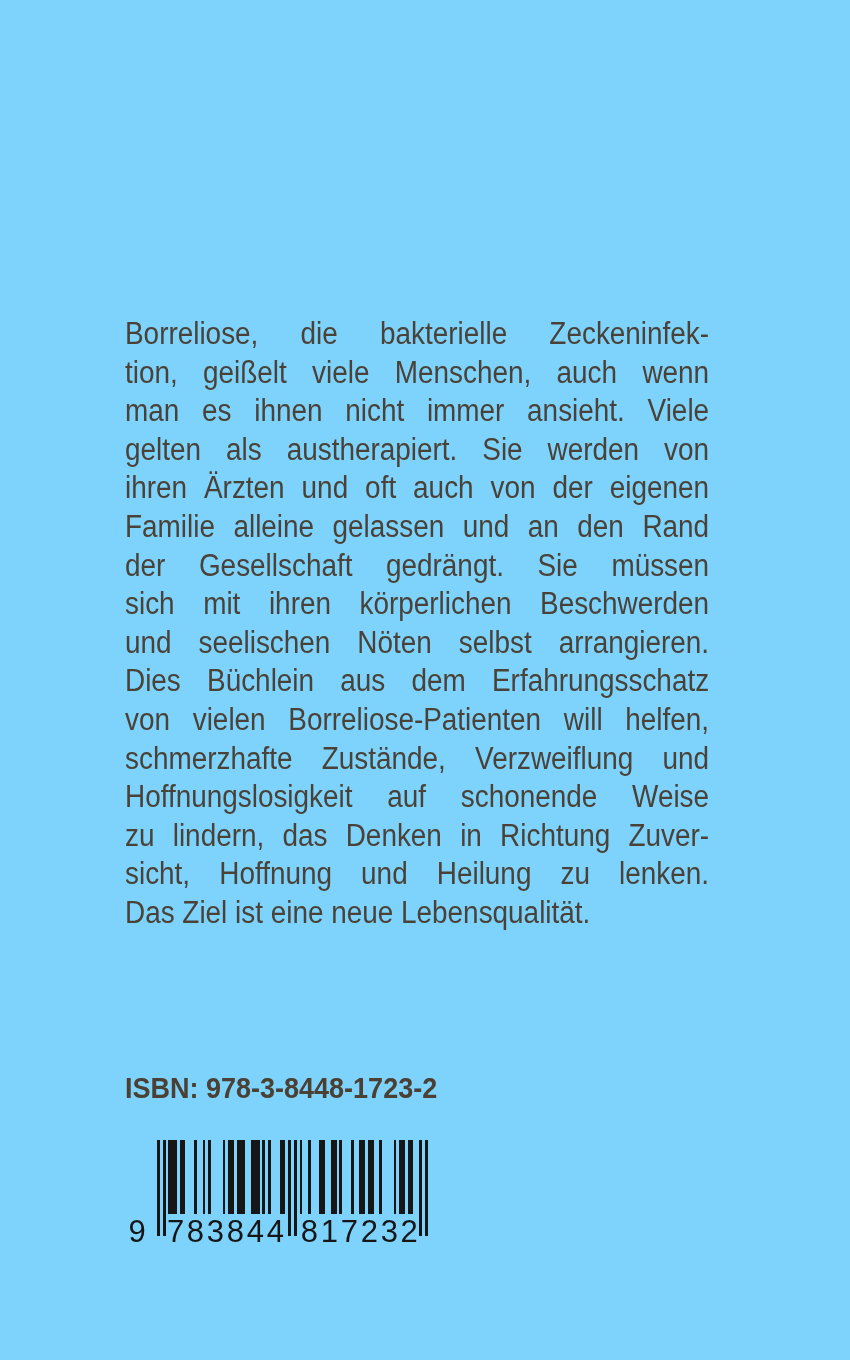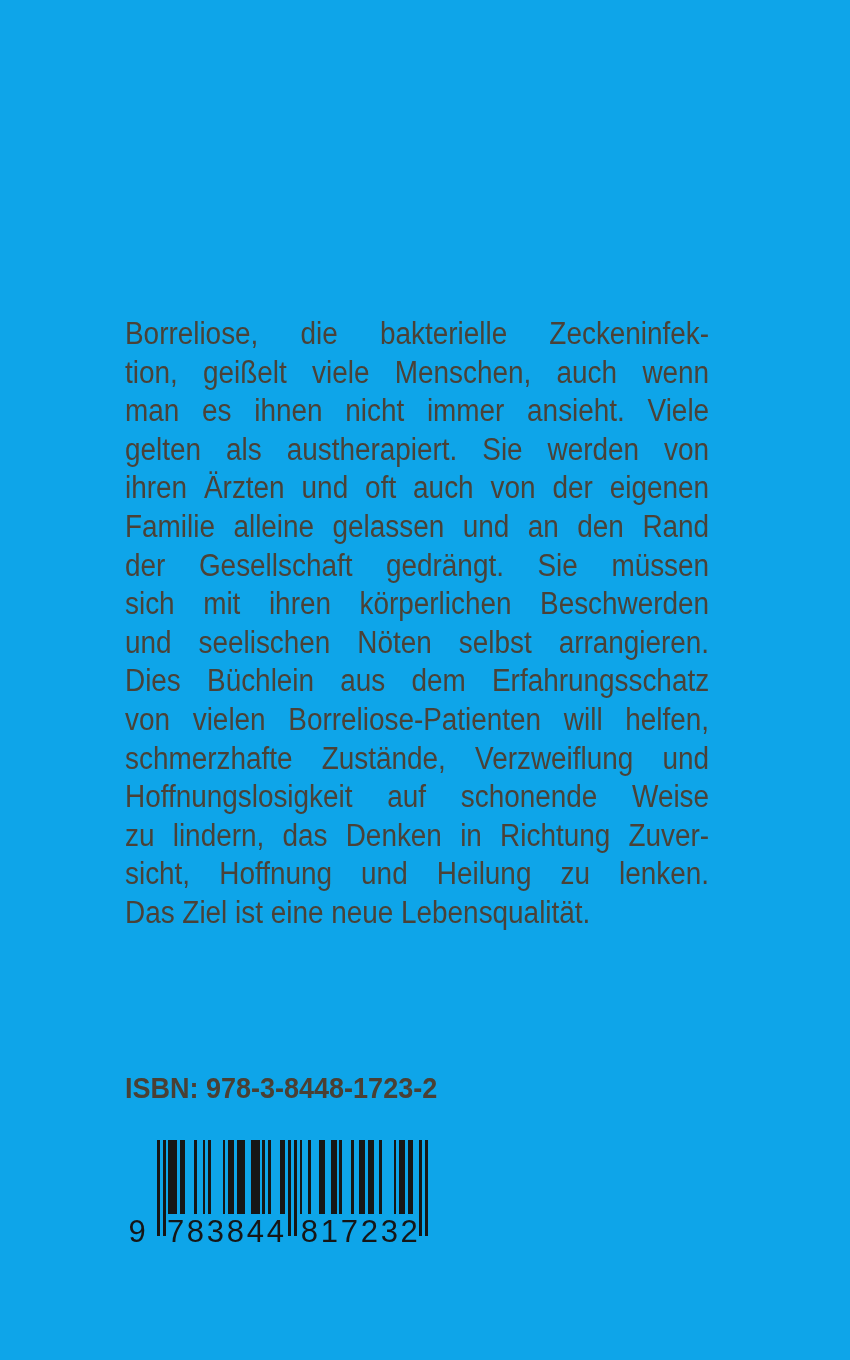--- a/index.html
+++ b/index.html
@@ -1,19 +1,19 @@
 <!DOCTYPE html>
 <html><head>
 <meta charset="utf-8">
 <style>
   html,body{margin:0;padding:0;background:#ffffff;}
   .page{
     position:relative;
     width:850px;height:1360px;
-    background:#0ea5e9;
+    background:#7dd3fc;
     font-family:"Liberation Sans",sans-serif;
     overflow:hidden;
   }
   .blurb{
     position:absolute;
     left:125px;top:315px;
     width:649px;                 
     transform:scaleX(0.9);
     transform-origin:0 0;
     font-size:31px;

